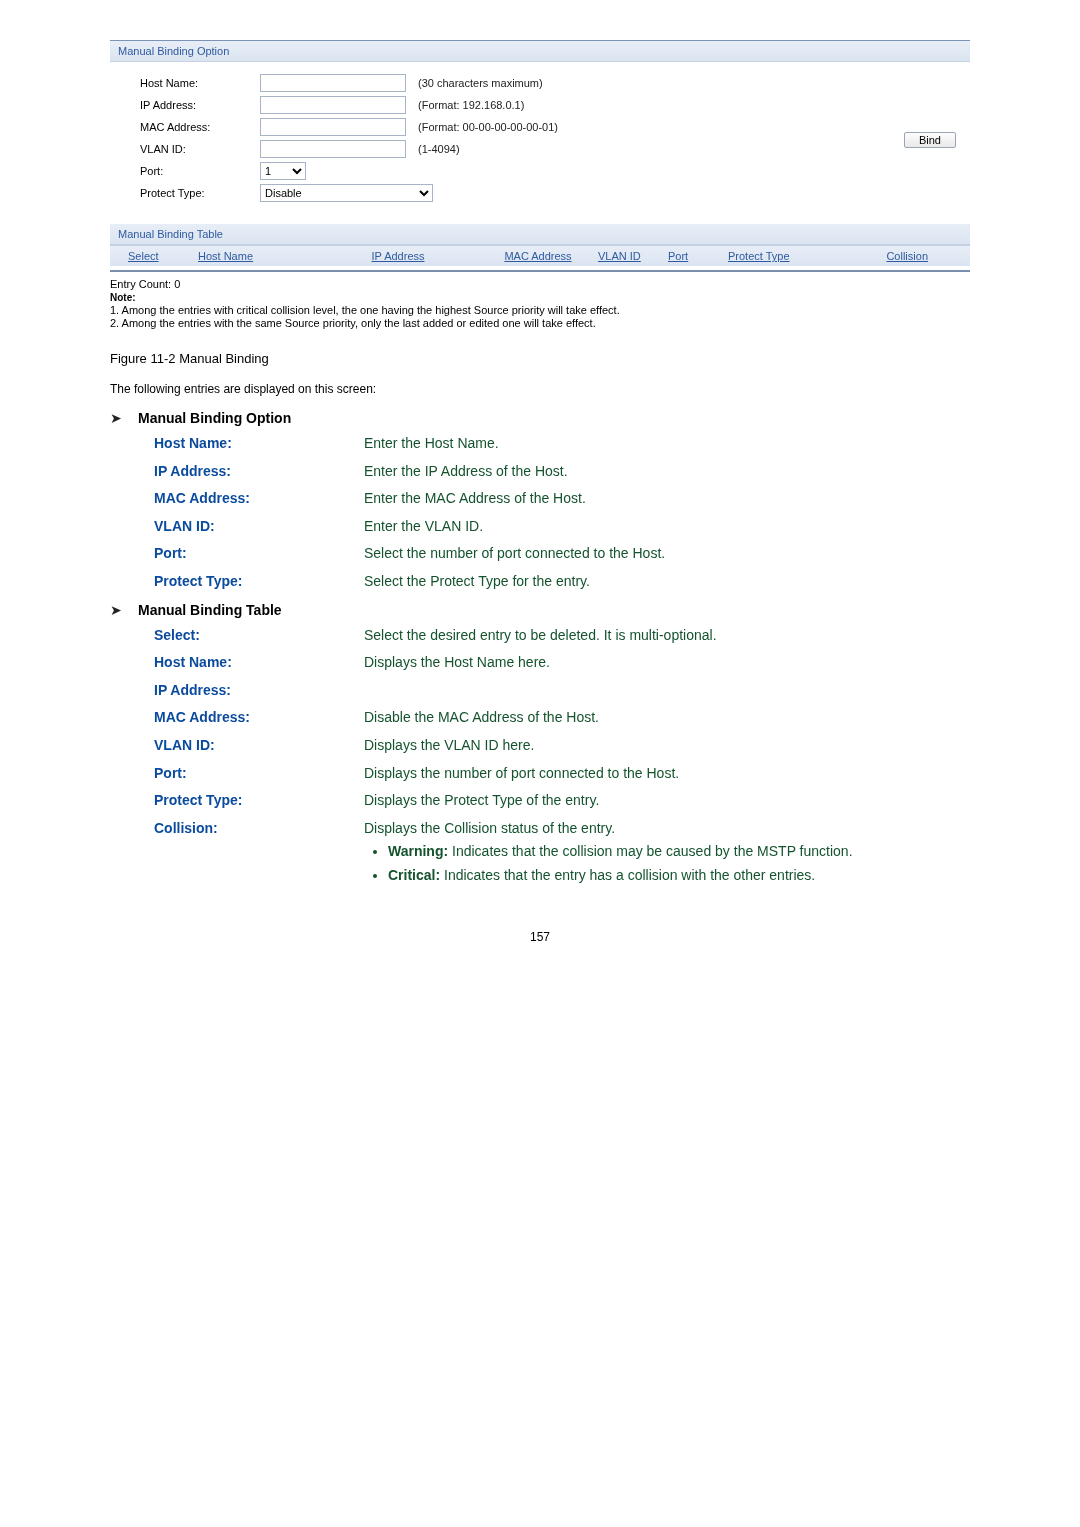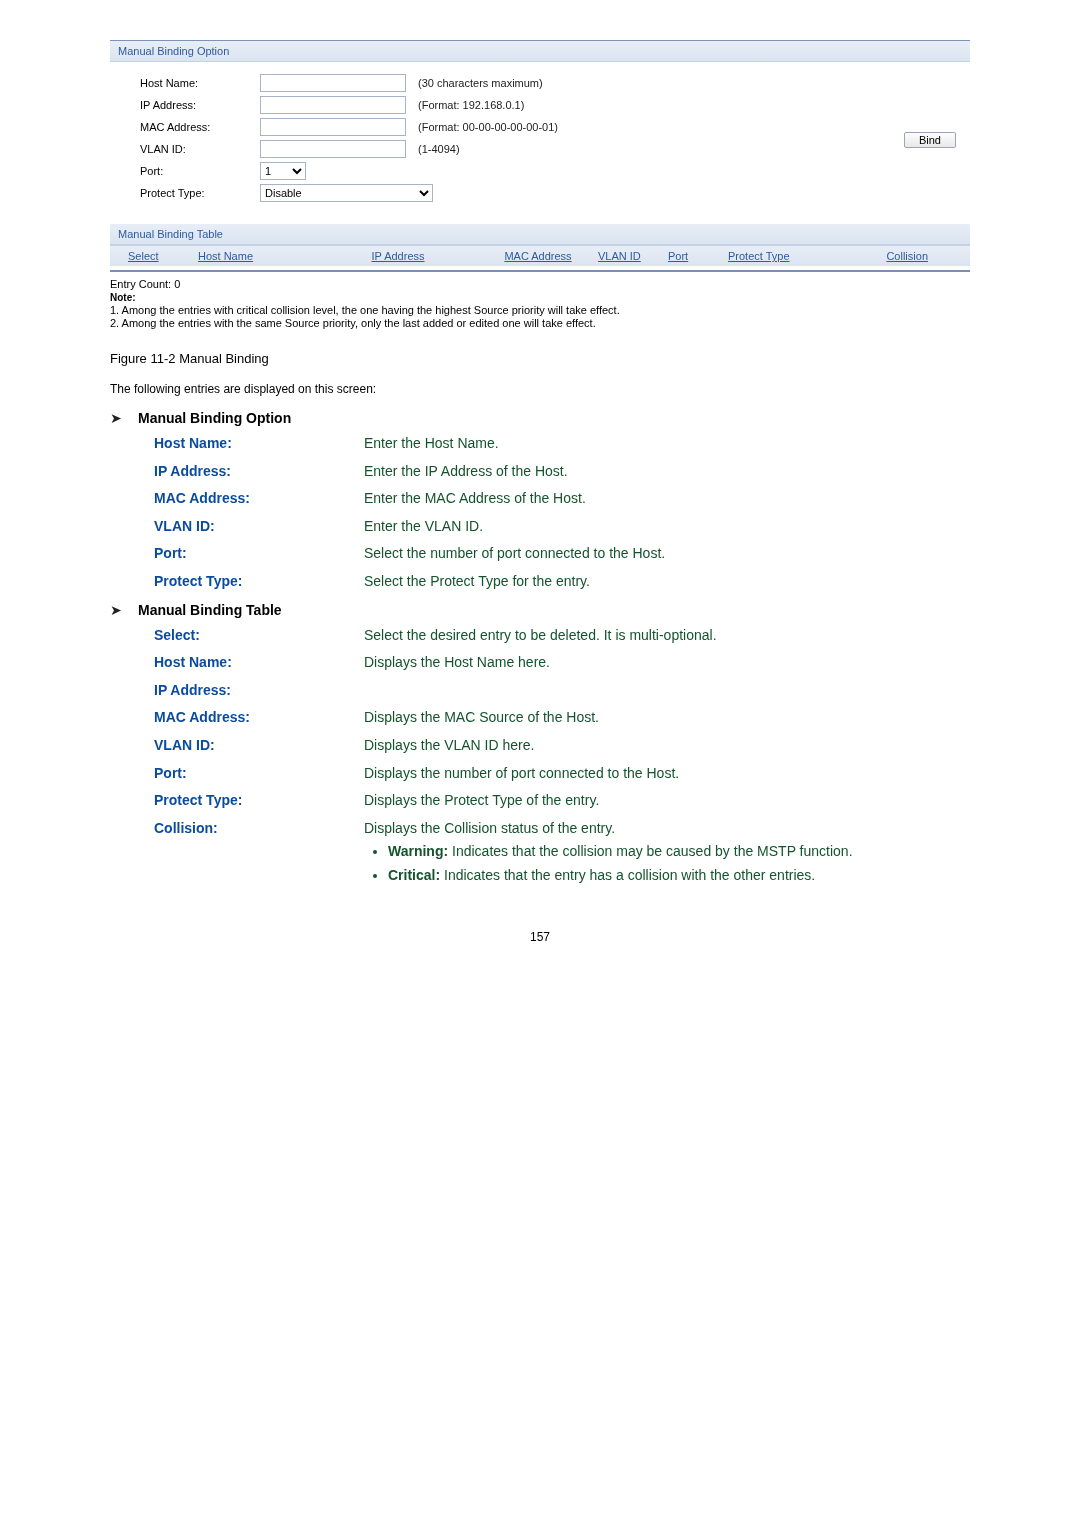--- a/index.html
+++ b/index.html
@@ -279,21 +279,21 @@
       </div>
     <div class="field-row">
         <span class="fld-label">Host Name:</span>
         <span class="fld-desc">Displays the Host Name here.</span>
       </div>
     <div class="field-row">
         <span class="fld-label">IP Address:</span>
       </div>
     <div class="field-row">
         <span class="fld-label">MAC Address:</span>
-        <span class="fld-desc">Displays the MAC Source of the Host.</span>
+        <span class="fld-desc">Disable the MAC Address of the Host.</span>
       </div>
     <div class="field-row">
         <span class="fld-label">VLAN ID:</span>
         <span class="fld-desc">Displays the VLAN ID here.</span>
       </div>
     <div class="field-row">
         <span class="fld-label">Port:</span>
         <span class="fld-desc">Displays the number of port connected to the Host.</span>
       </div>
     <div class="field-row">

